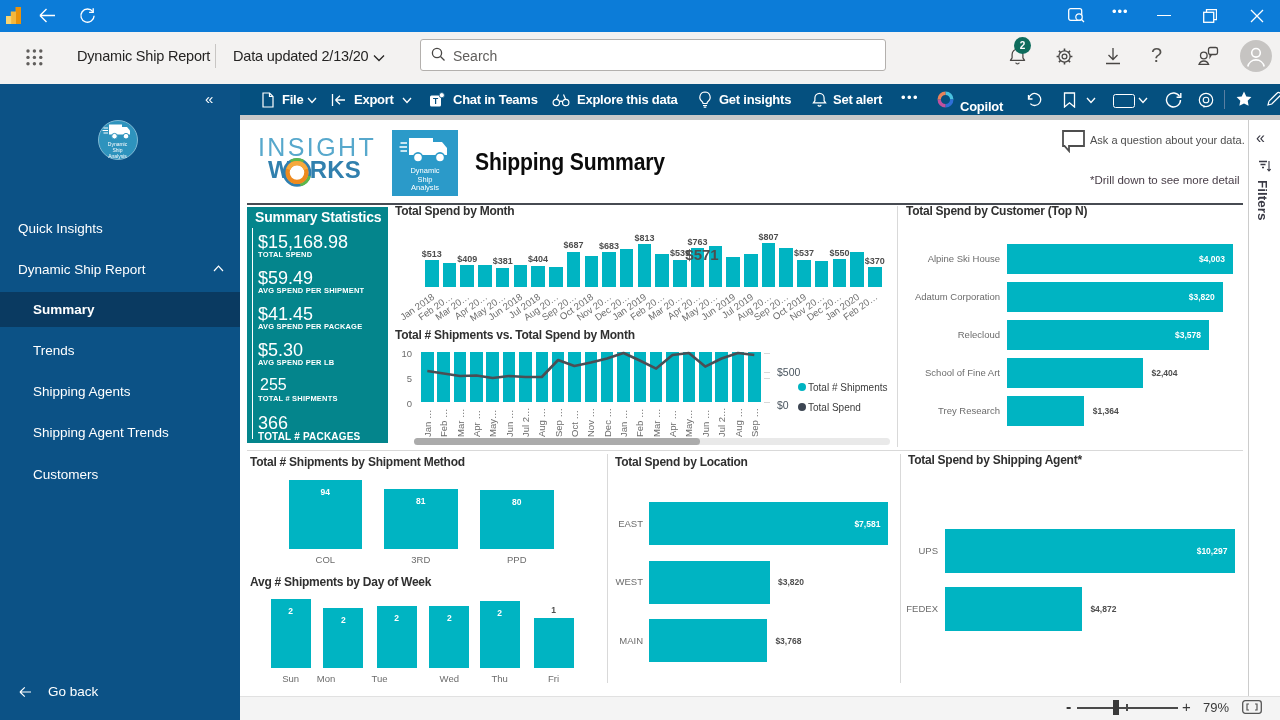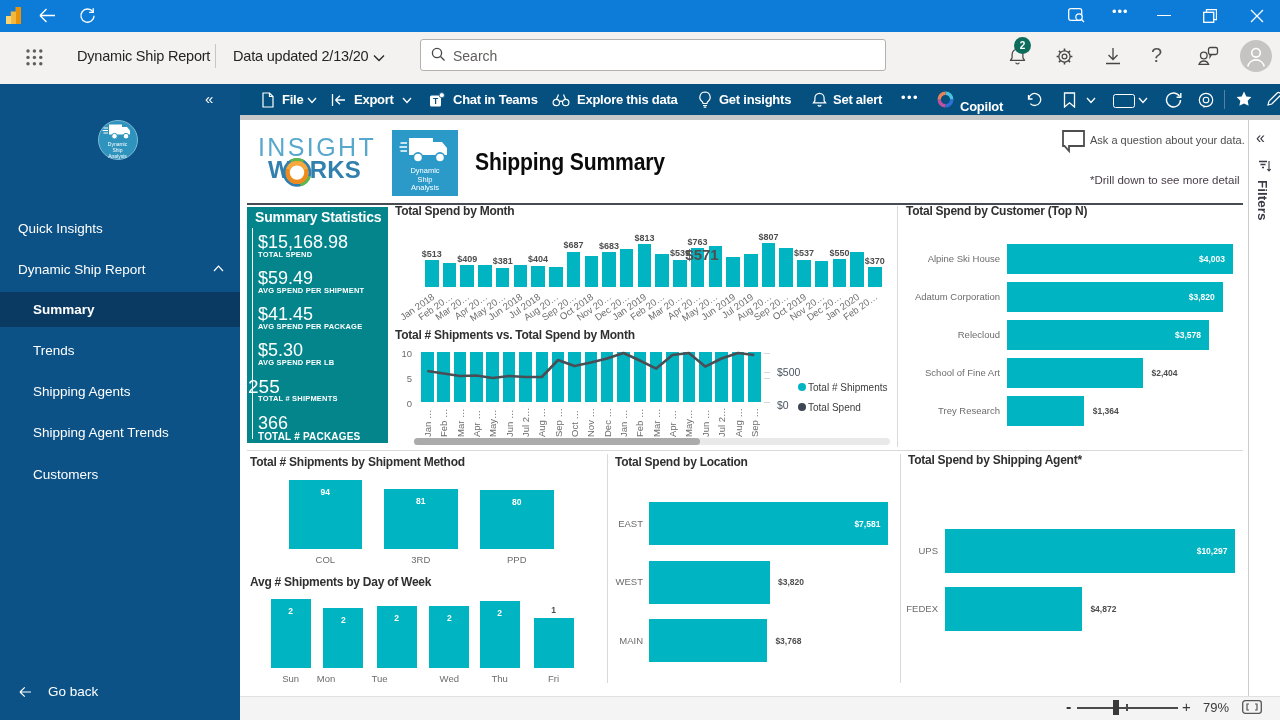--- a/index.html
+++ b/index.html
@@ -237,21 +237,21 @@
     <div class="abs wt" style="left:255px;top:209px;font-size:14px;font-weight:700;letter-spacing:-0.2px;">Summary Statistics</div>
     <div class="abs" style="left:251.5px;top:228px;width:1.5px;height:211px;background:#fff;"></div>
     <div class="abs wt" style="left:258px;top:231.5px;font-size:18px;font-weight:400;">$15,168.98</div>
     <div class="abs wt" style="left:258px;top:249.5px;font-size:7.5px;font-weight:700;letter-spacing:0.2px;">TOTAL SPEND</div>
     <div class="abs wt" style="left:258px;top:267.7px;font-size:18px;font-weight:400;">$59.49</div>
     <div class="abs wt" style="left:258px;top:285.7px;font-size:7.5px;font-weight:700;letter-spacing:0.2px;">AVG SPEND PER SHIPMENT</div>
     <div class="abs wt" style="left:258px;top:303.9px;font-size:18px;font-weight:400;">$41.45</div>
     <div class="abs wt" style="left:258px;top:321.9px;font-size:7.5px;font-weight:700;letter-spacing:0.2px;">AVG SPEND PER PACKAGE</div>
     <div class="abs wt" style="left:258px;top:340.09999999999997px;font-size:18px;font-weight:400;">$5.30</div>
     <div class="abs wt" style="left:258px;top:358.09999999999997px;font-size:7.5px;font-weight:700;letter-spacing:0.2px;">AVG SPEND PER LB</div>
-    <div class="abs wt" style="left:248px;top:376.29999999999995px;font-size:19px;font-weight:400;">255</div>
+    <div class="abs wt" style="left:260px;top:376.29999999999995px;font-size:16px;font-weight:400;">255</div>
     <div class="abs wt" style="left:258px;top:394.29999999999995px;font-size:7.5px;font-weight:700;letter-spacing:0.2px;">TOTAL # SHIPMENTS</div>
     <div class="abs wt" style="left:258px;top:412.49999999999994px;font-size:18px;font-weight:400;">366</div>
     <div class="abs wt" style="left:258px;top:430.49999999999994px;font-size:10px;font-weight:700;letter-spacing:0.2px;">TOTAL # PACKAGES</div>
     <div class="abs ctitle" style="left:395px;top:204px;">Total Spend by Month</div>
     <div class="abs teal" style="left:425.0px;top:260.3px;width:13.6px;height:26.7px;"></div>
     <div class="abs" style="left:414.8px;top:248.8px;width:34px;text-align:center;font-size:9px;font-weight:700;color:#4e4e4e;">$513</div>
     <div class="abs teal" style="left:442.7px;top:263.1px;width:13.6px;height:23.9px;"></div>
     <div class="abs teal" style="left:460.4px;top:265.1px;width:13.6px;height:21.9px;"></div>
     <div class="abs" style="left:450.2px;top:253.6px;width:34px;text-align:center;font-size:9px;font-weight:700;color:#4e4e4e;">$409</div>
     <div class="abs teal" style="left:478.2px;top:264.7px;width:13.6px;height:22.3px;"></div>

